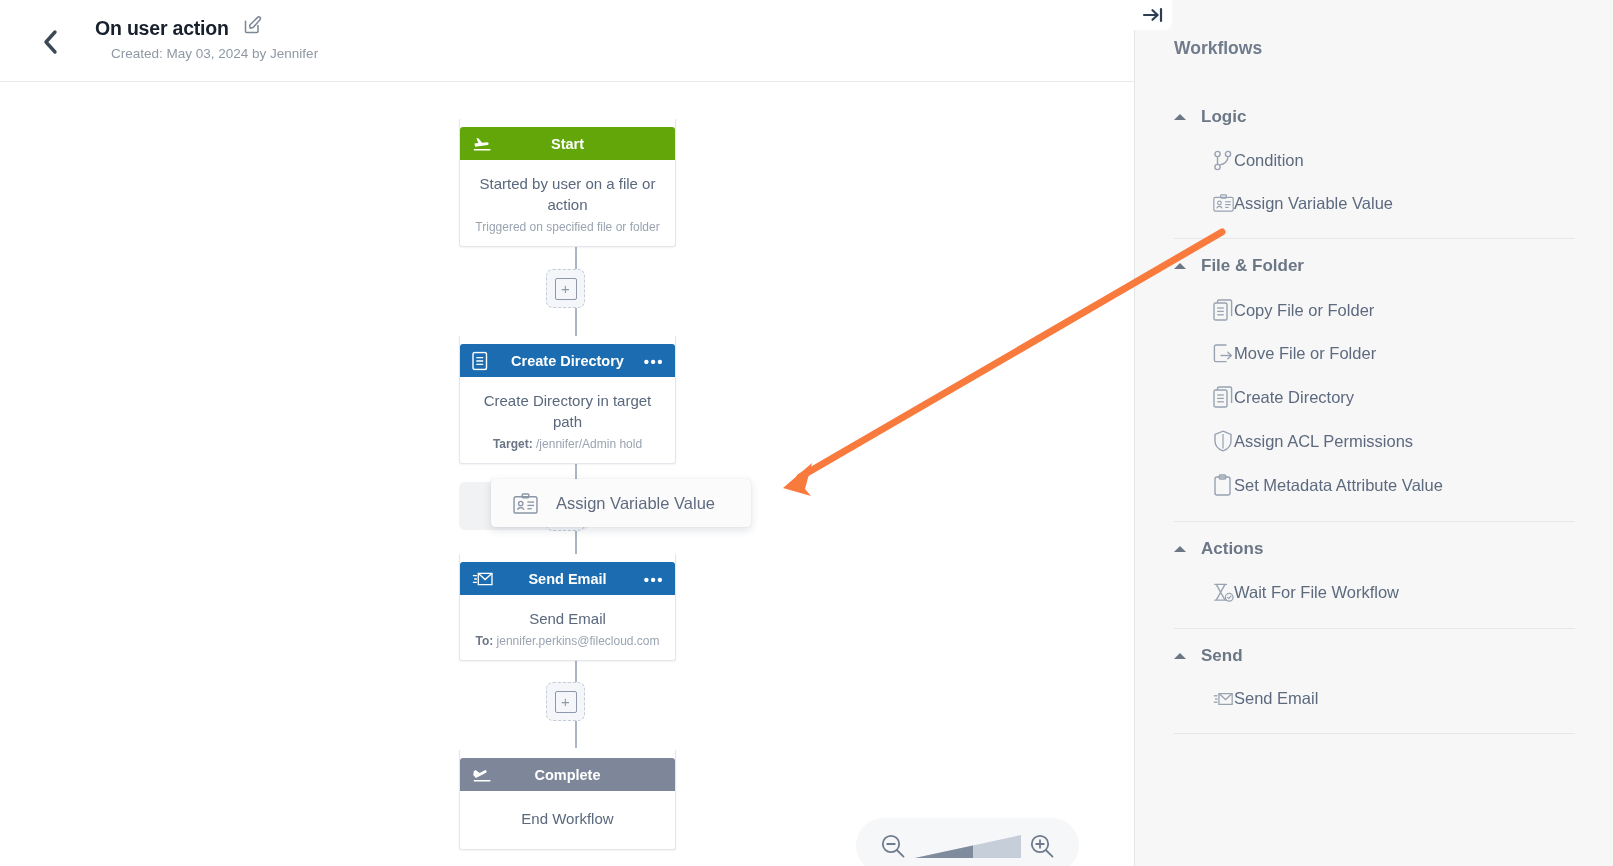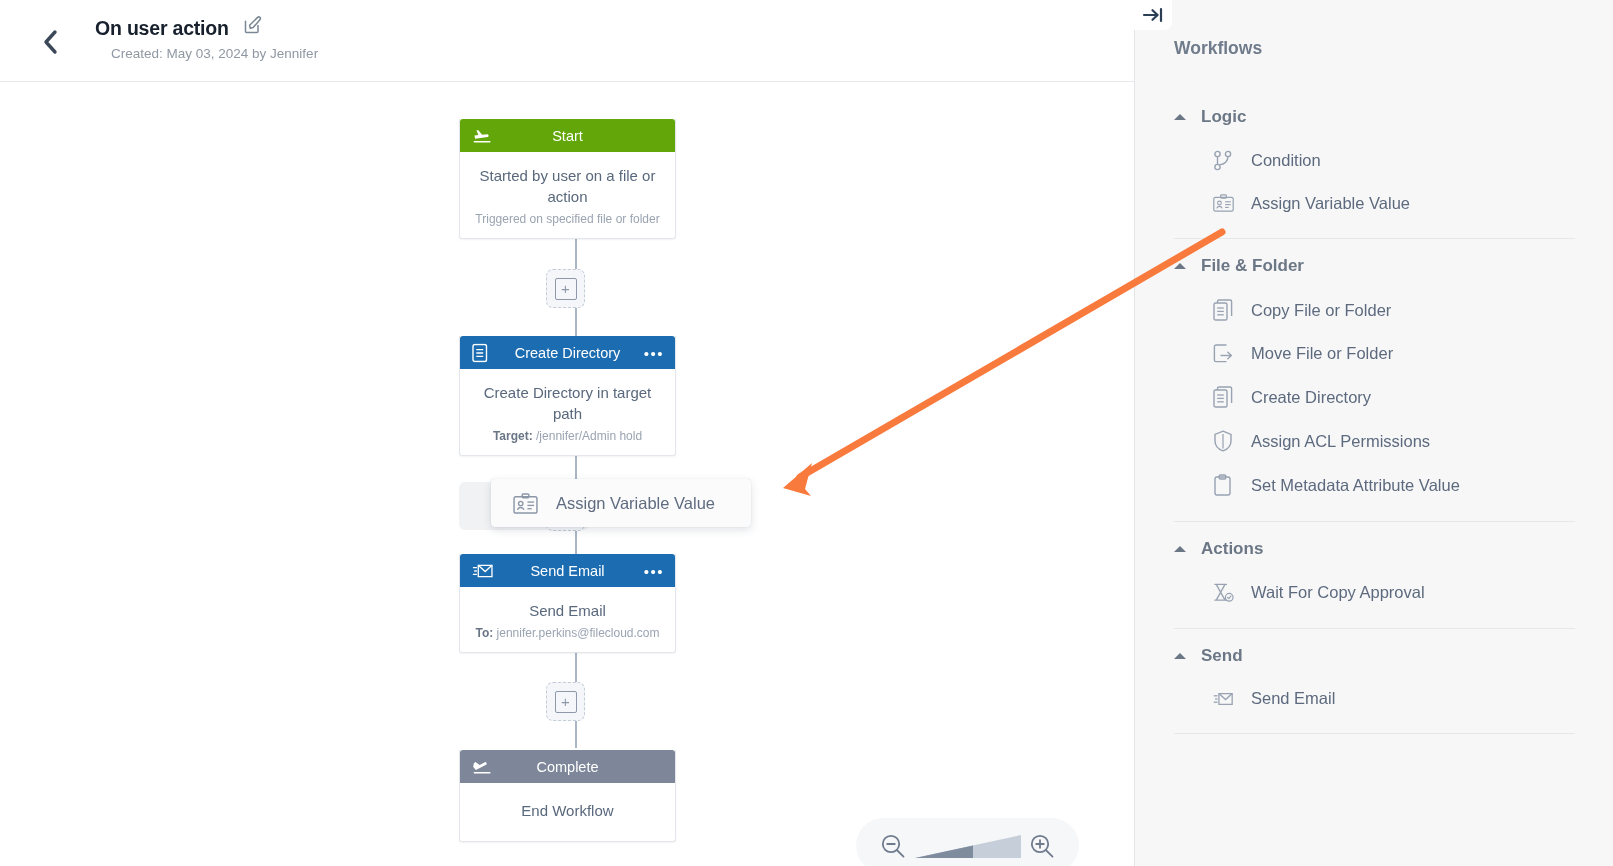--- a/index.html
+++ b/index.html
@@ -52,22 +52,22 @@
 
   
   .node {
     position: absolute; width: 217px; background: #ffffff;
     border: 1px solid #e3e6eb; border-top: none;
     border-radius: 0 0 3px 3px;
     box-shadow: 0 1px 2px rgba(30,40,60,0.06);
   }
   .node-head {
     height: 33px; display: flex; align-items: center;
-    color: #ffffff; font-size: 14.5px; font-weight: normal;
-    position: relative; border-radius: 3px 3px 0 0;
+    color: #ffffff; font-size: 14.5px; font-weight: bold;
+    position: relative; border-radius: 3px 3px 0 0; margin-top: 8px;
   }
   .node-head .hicon {
     position: absolute; left: 12px; top: 50%; transform: translateY(-50%);
     display: flex; align-items: center;
   }
   .node-head .htext { flex: 1; text-align: center; padding: 0 30px; }
   .node-head .hdots {
     position: absolute; right: 11px; top: 50%; transform: translateY(-50%);
     letter-spacing: 1.5px; font-size: 15px; line-height: 1; cursor: pointer;
   }
@@ -140,21 +140,21 @@
   .sb-scroll { position: absolute; left: 0; top: 90px; width: 479px; bottom: 0; }
   .sb-section { padding: 0 0 0 0; }
   .sb-sec-head {
     display: flex; align-items: center; gap: 15px;
     padding: 17px 0 12px 39px; cursor: pointer;
   }
   .sb-caret { width: 0; height: 0; border-left: 6px solid transparent;
     border-right: 6px solid transparent; border-bottom: 6px solid #6c7786; }
   .sb-sec-label { font-size: 17px; font-weight: bold; color: #6c7786; }
   .sb-item {
-    display: flex; align-items: center; gap: 17px;
+    display: flex; align-items: center; 
     padding: 11px 11px 11px 78px; cursor: grab;
   }
   .sb-item .ic { color: #98a2b1; display: flex; width: 21px; }
   .sb-item .lbl { font-size: 16.5px; color: #5d6a7e; }
   .sb-div { height: 1px; background: #e6e7ea; margin: 14px 39px 0 39px; }
 </style>
 </head>
 <body>
 
 <div id="app">
@@ -427,21 +427,21 @@
         <div class="sb-item">
           <span class="ic">
             <svg width="22" height="21" viewBox="0 0 22 21">
               <line x1="2" y1="2" x2="14" y2="2" stroke="#98a2b1" stroke-width="1.4" stroke-linecap="round"></line>
               <line x1="2" y1="18.5" x2="14" y2="18.5" stroke="#98a2b1" stroke-width="1.4" stroke-linecap="round"></line>
               <path d="M3.4 2 L12.6 18.5 M12.6 2 L3.4 18.5" fill="none" stroke="#98a2b1" stroke-width="1.4"></path>
               <circle cx="17" cy="15.5" r="4" fill="none" stroke="#98a2b1" stroke-width="1.3"></circle>
               <polyline points="15.2,15.6 16.6,17 18.9,14" fill="none" stroke="#98a2b1" stroke-width="1.2" stroke-linecap="round" stroke-linejoin="round"></polyline>
             </svg>
           </span>
-          <span class="lbl">Wait For Copy Approval</span>
+          <span class="lbl">Wait For File Workflow</span>
         </div>
         <div class="sb-div"></div>
       </div>
 
       <div class="sb-section">
         <div class="sb-sec-head">
           <span class="sb-caret"></span>
           <span class="sb-sec-label">Send</span>
         </div>
         <div class="sb-item">

